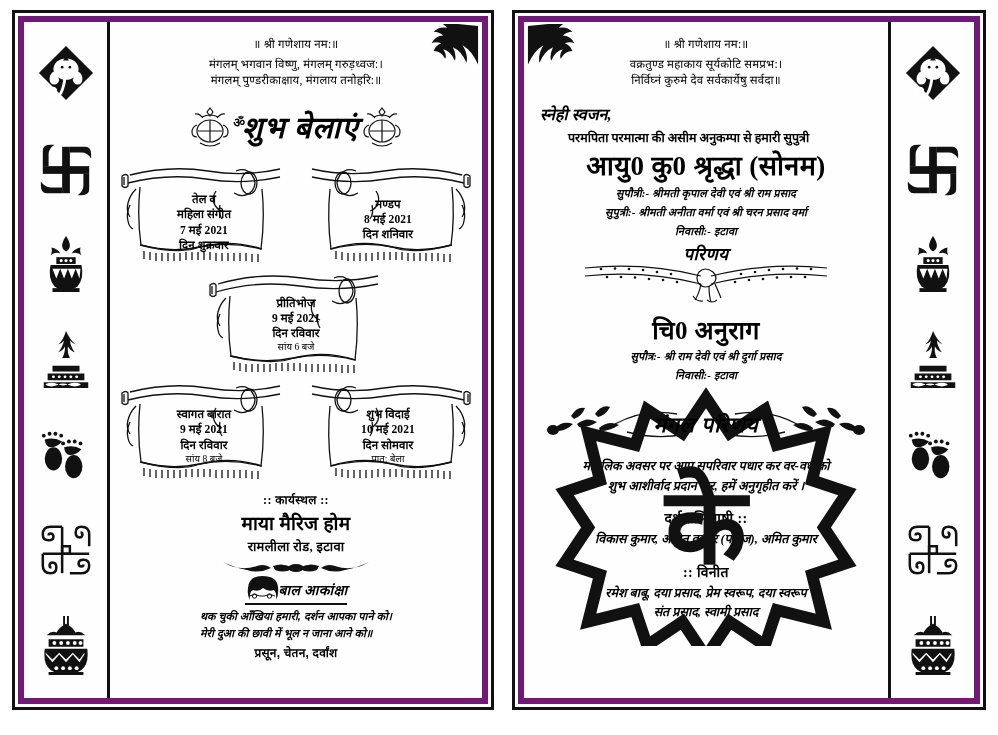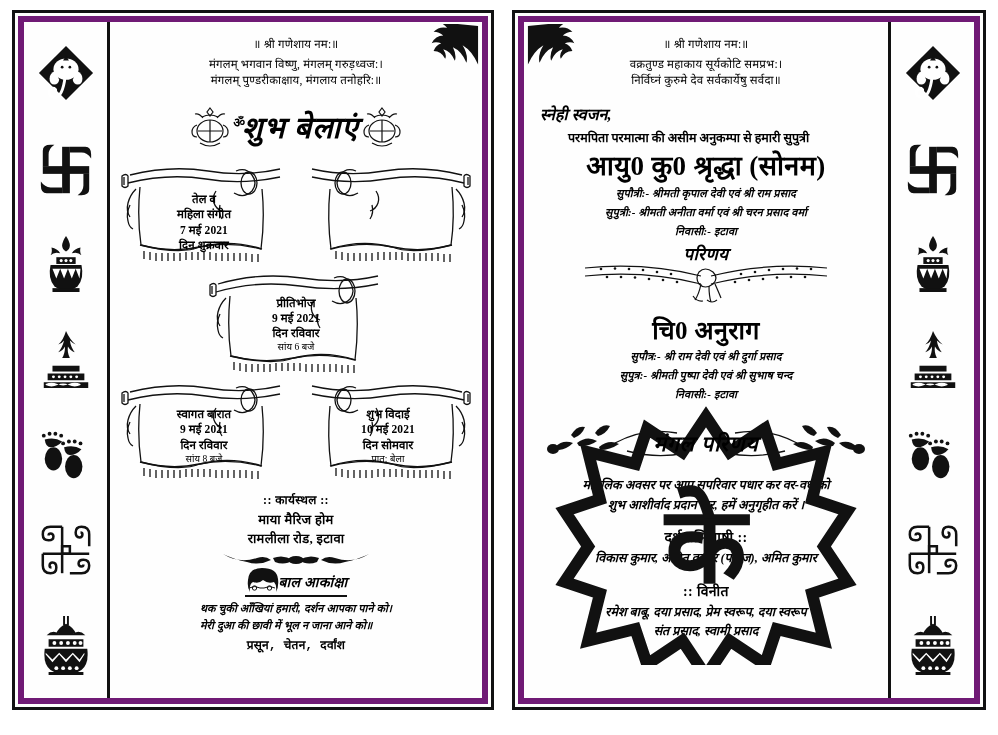--- a/index.html
+++ b/index.html
@@ -166,21 +166,21 @@
     font-weight: normal;
   }
 
   
   .venue {
     text-align: center;
     margin-top: 4px;
     font-family: "Liberation Serif", serif;
   }
   .venue .label { font-size: 12px; font-weight: bold; letter-spacing: .4px; }
-  .venue .name { font-size: 13px; font-weight: bold; margin-top: 2px; letter-spacing: .3px; }
+  .venue .name { font-size: 19px; font-weight: bold; margin-top: 2px; letter-spacing: .3px; }
   .venue .addr { font-size: 13px; font-weight: bold; margin-top: 1px; letter-spacing: .3px; }
 
   .flourish {
     margin: 3px auto 0 auto;
     width: 150px;
     height: 16px;
   }
 
   
   .child-head {
@@ -203,21 +203,21 @@
     text-align: left;
     font-family: Liberation Sans, sans-serif;
     font-style: italic;
     font-size: 11px;
     line-height: 1.5;
     margin-top: 3px;
     font-weight: bold;
   }
   .child-names {
     text-align: center;
-    font-family: Liberation Mono, monospace;
+    font-family: Liberation Sans, sans-serif;
     font-weight: bold;
     font-size: 12px;
     margin-top: 3px;
     letter-spacing: .2px;
   }
 
   
   .addressee {
     align-self: flex-start;
     font-family: "Liberation Serif", serif;
@@ -542,20 +542,25 @@
                 <ellipse cx="39" cy="18" rx="8" ry="11"></ellipse>
                 <path d="M148 22 q3 30 -1 58 q-30 8 -58 2 q-30 -6 -62 2 q-4 -30 -1 -60"></path>
                 <path d="M148 80 q-40 10 -60 2 q-30 -8 -62 2"></path>
                 <path d="M32 86 v8 M38 87 v8 M44 88 v8 M50 88 v8 M56 88 v8 M62 88 v8 M68 88 v8 M74 87 v8 M80 87 v8 M86 87 v8 M92 87 v8 M98 87 v8 M104 88 v8 M110 88 v8 M116 88 v8 M122 88 v8 M128 88 v8 M134 88 v8 M140 89 v8 M146 89 v8"></path>
                 <path d="M152 24 q6 6 8 14 q2 8 -2 14"></path>
                 <path d="M158 40 q4 8 2 16 q-1 6 -5 8"></path>
                 <path d="M72 26 q4 6 2 12 q-2 6 -8 8"></path>
                 <path d="M68 40 q2 8 -2 14"></path>
               </g>
             </svg>
+            <div class="scroll-text" style="top:30%">
+              <div>मण्डप</div>
+              <div>8 मई 2021</div>
+              <div>दिन शनिवार</div>
+            </div>
           </div>
         </div>
 
         <div class="scroll-row single">
           <div class="scroll-item mid">
             <svg viewBox="0 0 176 108" preserveAspectRatio="none">
               <g fill="none" stroke="#111" stroke-width="1.3">
                 <path d="M8 20 q40 -12 84 -6 q40 6 78 -2"></path>
                 <path d="M10 12 q40 -12 84 -6 q40 6 76 -2"></path>
                 <path d="M4 14 l0 8 M2 13 q4 -3 6 0 l0 10 q-3 3 -6 0z"></path>
@@ -743,24 +748,20 @@
             </g>
           </svg>
         </div>
 
         <div class="person-name groom">चि0 अनुराग</div>
         <div class="rel-line">
           <span>सुपौत्र:-</span>
           <span>श्री राम देवी एवं श्री दुर्गा प्रसाद</span>
         </div>
         <div class="rel-line">
-          <span>सुपुत्र:-</span>
-          <span>श्रीमती पुष्पा देवी एवं श्री सुभाष चन्द</span>
-        </div>
-        <div class="rel-line">
           <span>निवासी:-</span>
           <span>इटावा</span>
         </div>
 
         <div class="mangal-band">
           <svg viewBox="0 0 330 58">
             <g fill="#111">
               <path d="M14 34 q8 -8 18 -4 q-6 6 -14 7z"></path>
               <path d="M36 30 q10 -8 20 -2 q-8 6 -18 5z"></path>
               <path d="M58 34 q10 -8 20 -3 q-9 6 -19 6z"></path>

